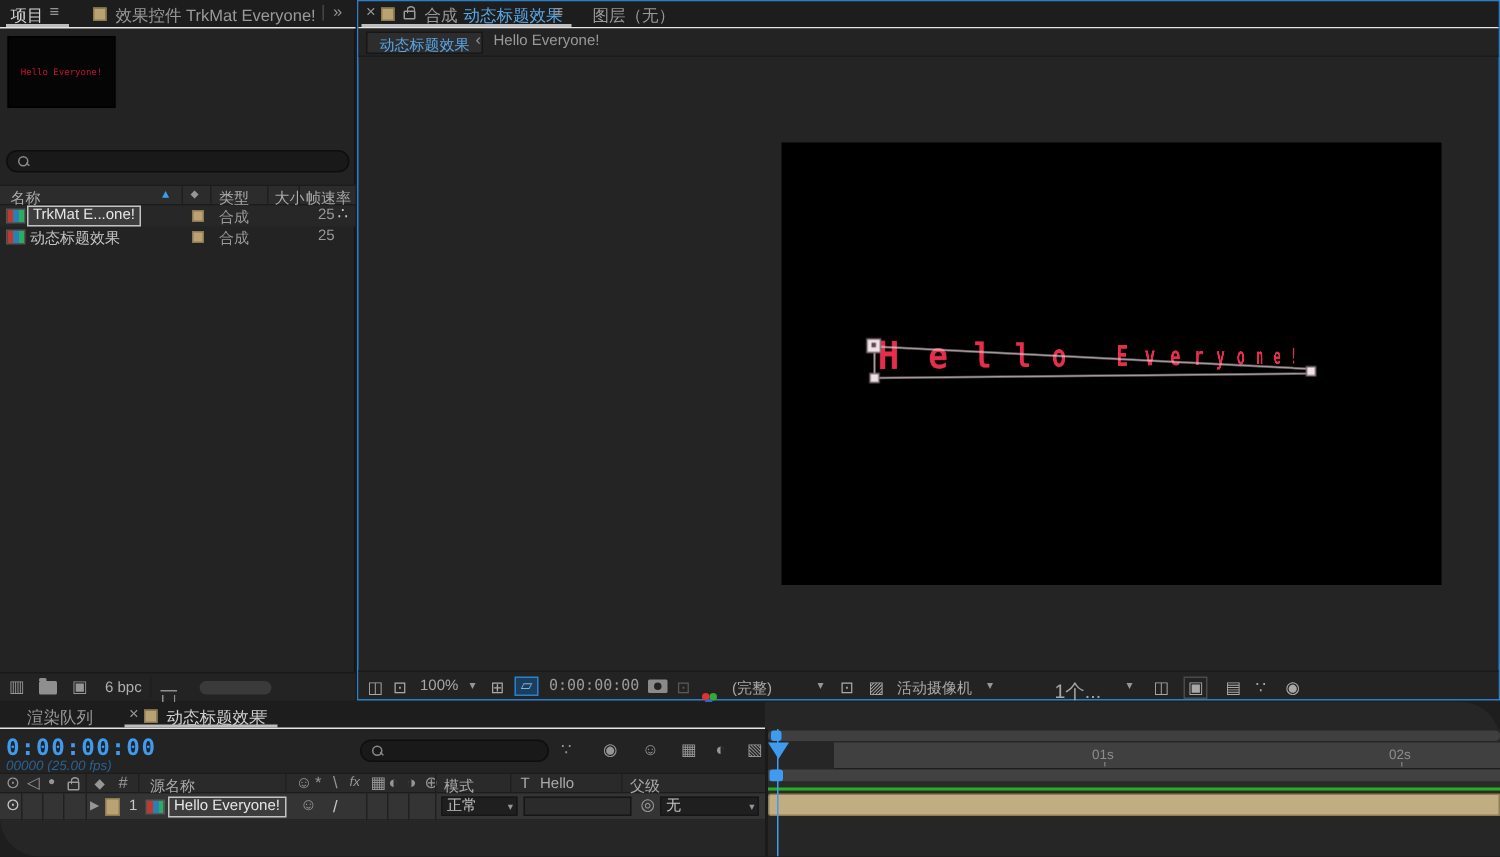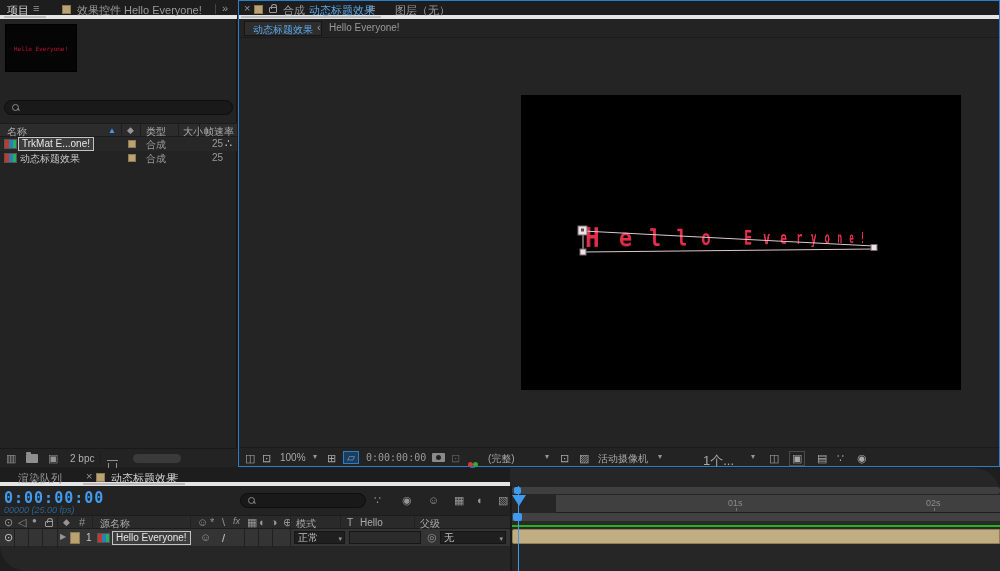--- a/index.html
+++ b/index.html
@@ -5,21 +5,21 @@
   * { margin:0; padding:0; box-sizing:border-box; }
   body { background:#111; font-family:"Liberation Sans", sans-serif; }
   #root { position:relative; width:1000px; height:571px; background:#1e1e1e; overflow:hidden;
           font-size:11px; color:#9a9a9a; cursor:default; }
   .abs { position:absolute; }
   .icon { color:#969696; font-size:11px; line-height:1; }
   .sep { background:#1a1a1a; }
 
   
   #proj { left:0; top:0; width:237px; height:467px; background:#232323; border-right:1px solid #141414; }
-  .tabbar { background:#1d1d1d; border-bottom:4px solid #e5e5e5; }
+  .tabbar { background:#1d1d1d; border-bottom:1px solid #e5e5e5; }
   .tab-active-text { color:#d2d2d2; }
   .tab-underline { background:#bdbdbd; height:2px; }
   .chip { width:9px; height:9px; background:#bba273; border:1px solid #8c7a52; }
   .lockicon { width:8px; height:6px; border:1px solid #9a9a9a; border-radius:1px; position:relative; }
   .lockicon::before { content:""; position:absolute; left:1px; top:-4px; width:4px; height:4px;
                       border:1px solid #9a9a9a; border-bottom:none; border-radius:3px 3px 0 0; }
   #thumb { left:5px; top:24px; width:72px; height:48px; background:#050505; border:1px solid #000; overflow:hidden; }
   #thumb .minitext { position:absolute; left:0; right:0; top:20px; text-align:center;
                      font-size:6px; color:#c21432; font-family:"DejaVu Sans Mono", monospace; }
   .searchbox { background:#191919; border:1px solid #0e0e0e; border-radius:8px; }
@@ -81,36 +81,36 @@
 <body>
 
 <div id="root">
 
   <div id="proj" class="abs">
     <div class="abs tabbar" style="left:0;top:0;width:237px;height:19px;">
       <span class="abs tab-active-text" style="left:7px;top:3px;">项目</span>
       <span class="abs icon" style="left:33px;top:3px;">≡</span>
       <div class="abs tab-underline" style="left:4px;top:16px;width:42px;"></div>
       <div class="abs chip" style="left:62px;top:5px;"></div>
-      <span class="abs" style="left:77px;top:3px;color:#9a9a9a;">效果控件 Hello Everyone!</span>
+      <span class="abs" style="left:77px;top:3px;color:#9a9a9a;">效果控件 TrkMat Everyone!</span>
       <span class="abs icon" style="left:214px;top:3px;color:#4a4a4a;">|</span>
       <span class="abs icon" style="left:222px;top:3px;">»</span>
     </div>
 
     <div id="thumb" class="abs">
       <div class="minitext">Hello Everyone!</div>
     </div>
 
 
     <div class="abs searchbox" style="left:4px;top:100px;width:229px;height:15px;">
       <div class="mag abs" style="left:7px;top:3px;"></div>
       <input class="abs" style="left: 20px; top: 1px; width: 200px; height: 12px; background: transparent; border: none; color: rgb(204, 204, 204); font-size: 10px; outline: none;">
     </div>
 
-    <div class="abs thead" style="left:0;top:123px;width:237px;height:14px;">
+    <div class="abs thead" style="left:0;top:123px;width:237px;height:14px;font-family:Liberation Mono, monospace;">
       <span class="abs" style="left:7px;top:1px;">名称</span>
       <span class="abs" style="left:108px;top:2px;color:#3f9bf0;font-size:8px;">▲</span>
       <span class="abs icon" style="left:127px;top:2px;font-size:9px;">◆</span>
       <span class="abs" style="left:146px;top:1px;">类型</span>
       <span class="abs" style="left:183px;top:1px;">大小</span>
       <span class="abs" style="left:204px;top:1px;">帧速率</span>
       <div class="abs vline" style="left:121px;top:0;height:14px;"></div>
       <div class="abs vline" style="left:140px;top:0;height:14px;"></div>
       <div class="abs vline" style="left:178px;top:0;height:14px;"></div>
       <div class="abs vline" style="left:199px;top:0;height:14px;"></div>
@@ -130,21 +130,21 @@
       <span class="abs" style="left:20px;top:1px;color:#c6c6c6;font-size:10px;">动态标题效果</span>
       <div class="abs chip" style="left:128px;top:3px;width:8px;height:8px;"></div>
       <span class="abs rowtext" style="left:146px;top:1px;">合成</span>
       <span class="abs rowtext" style="left:212px;top:1px;">25</span>
     </div>
 
     <div class="abs" style="left:0;top:448px;width:237px;height:19px;background:#232323;border-top:1px solid #191919;">
       <span class="abs icon" style="left:6px;top:4px;">▥</span>
       <div class="abs folder" style="left:26px;top:5px;"></div>
       <span class="abs icon" style="left:48px;top:4px;">▣</span>
-      <span class="abs" style="left:70px;top:4px;font-size:10px;color:#b0b0b0;">2 bpc</span>
+      <span class="abs" style="left:70px;top:4px;font-size:10px;color:#b0b0b0;">6 bpc</span>
       <div class="abs vline" style="left:100px;top:2px;height:14px;"></div>
       <div class="abs trash" style="left:108px;top:5px;"></div>
       <div class="abs" style="left:133px;top:5px;width:48px;height:9px;background:#3a3a3a;border-radius:5px;"></div>
     </div>
   </div>
 
   <div id="comp" class="abs">
     <div class="abs tabbar" style="left:0;top:0;width:760px;height:18px;">
       <span class="abs icon" style="left:5px;top:2px;">×</span>
       <div class="abs chip" style="left:15px;top:4px;"></div>

